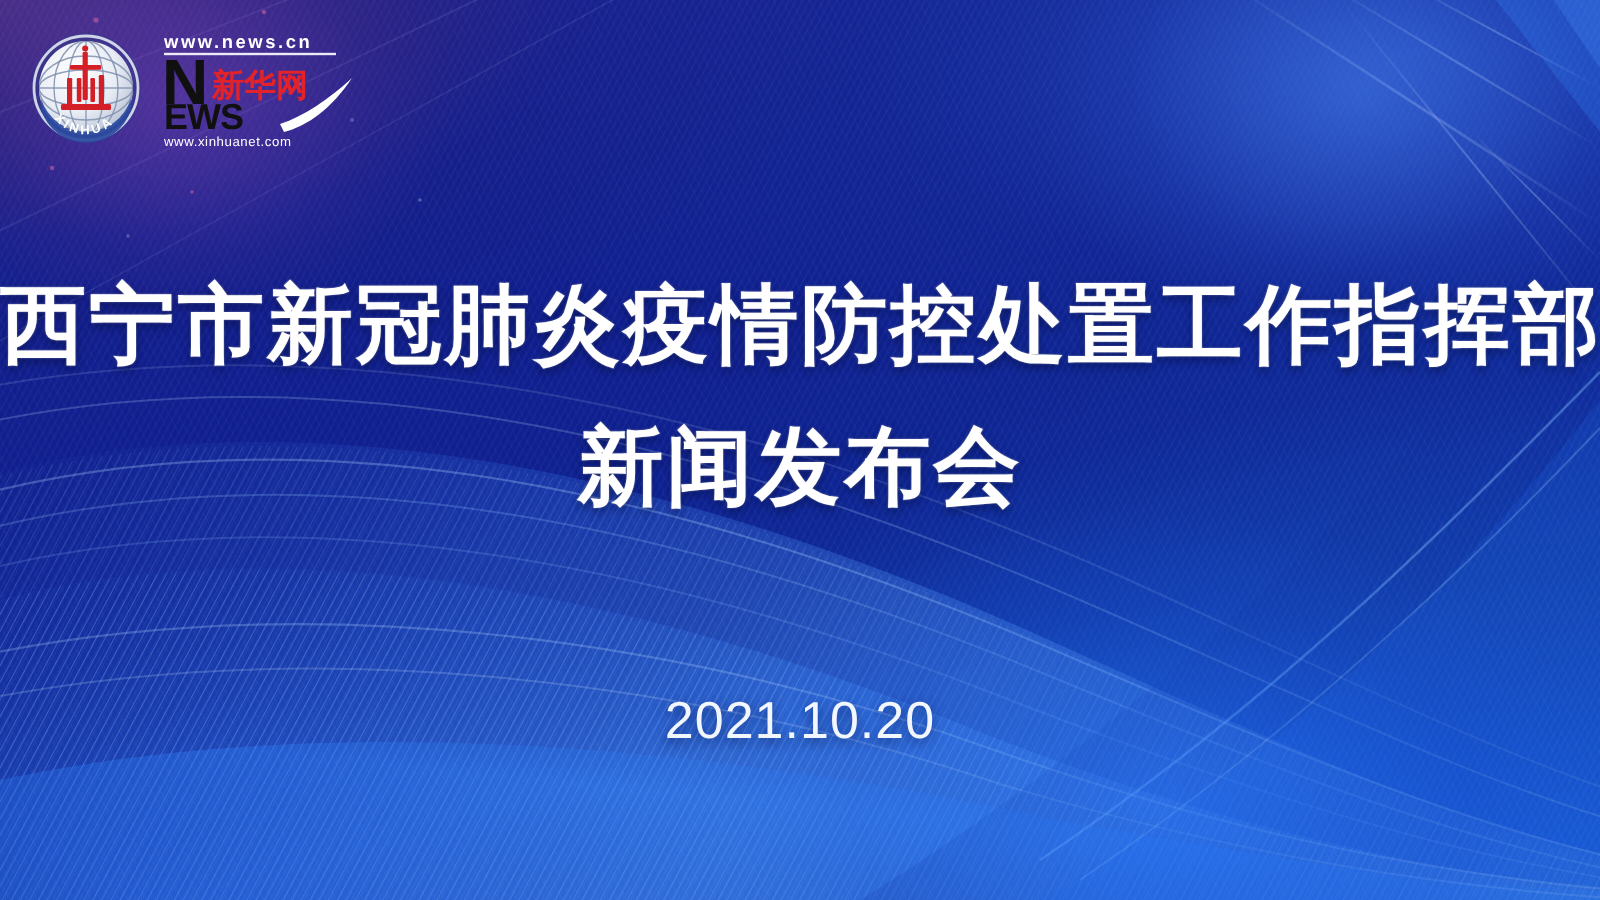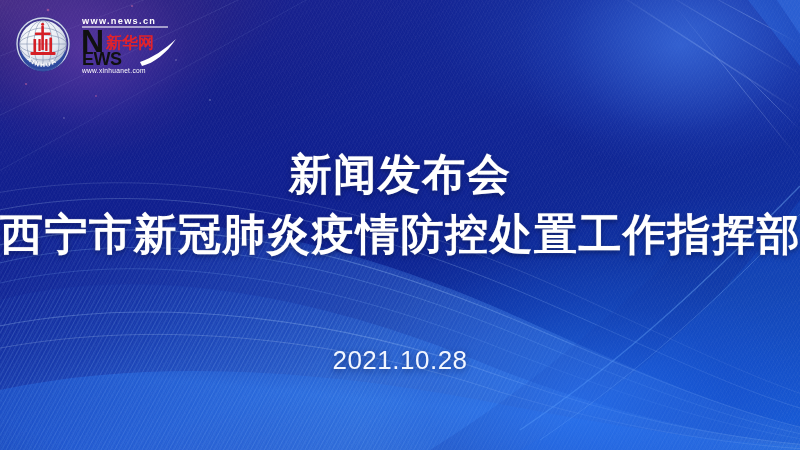--- a/index.html
+++ b/index.html
@@ -306,19 +306,19 @@
         <text x="26" y="34" font-family="'DejaVu Sans','Liberation Sans',sans-serif" font-size="16" font-weight="700" fill="#e3222a">新华网</text>
 
         <path d="M60 48 C72 44 84 36 96 25 C86 40 74 49 62 52 Z" fill="#ffffff"></path>
 
         <text x="2" y="59" font-family="'Liberation Sans',sans-serif" font-size="6.6" fill="#ffffff" letter-spacing="0.3">www.xinhuanet.com</text>
       </svg>
     </div>
   </div>
 
   <div class="title-block">
+    <div class="title-line">西宁市新冠肺炎疫情防控处置工作指挥部</div>
     <div class="title-line sub">新闻发布会</div>
-    <div class="title-line">西宁市新冠肺炎疫情防控处置工作指挥部</div>
   </div>
 
-  <div class="date-line">2021.10.28</div>
+  <div class="date-line">2021.10.20</div>
 
 </div>
 
 </body></html>

